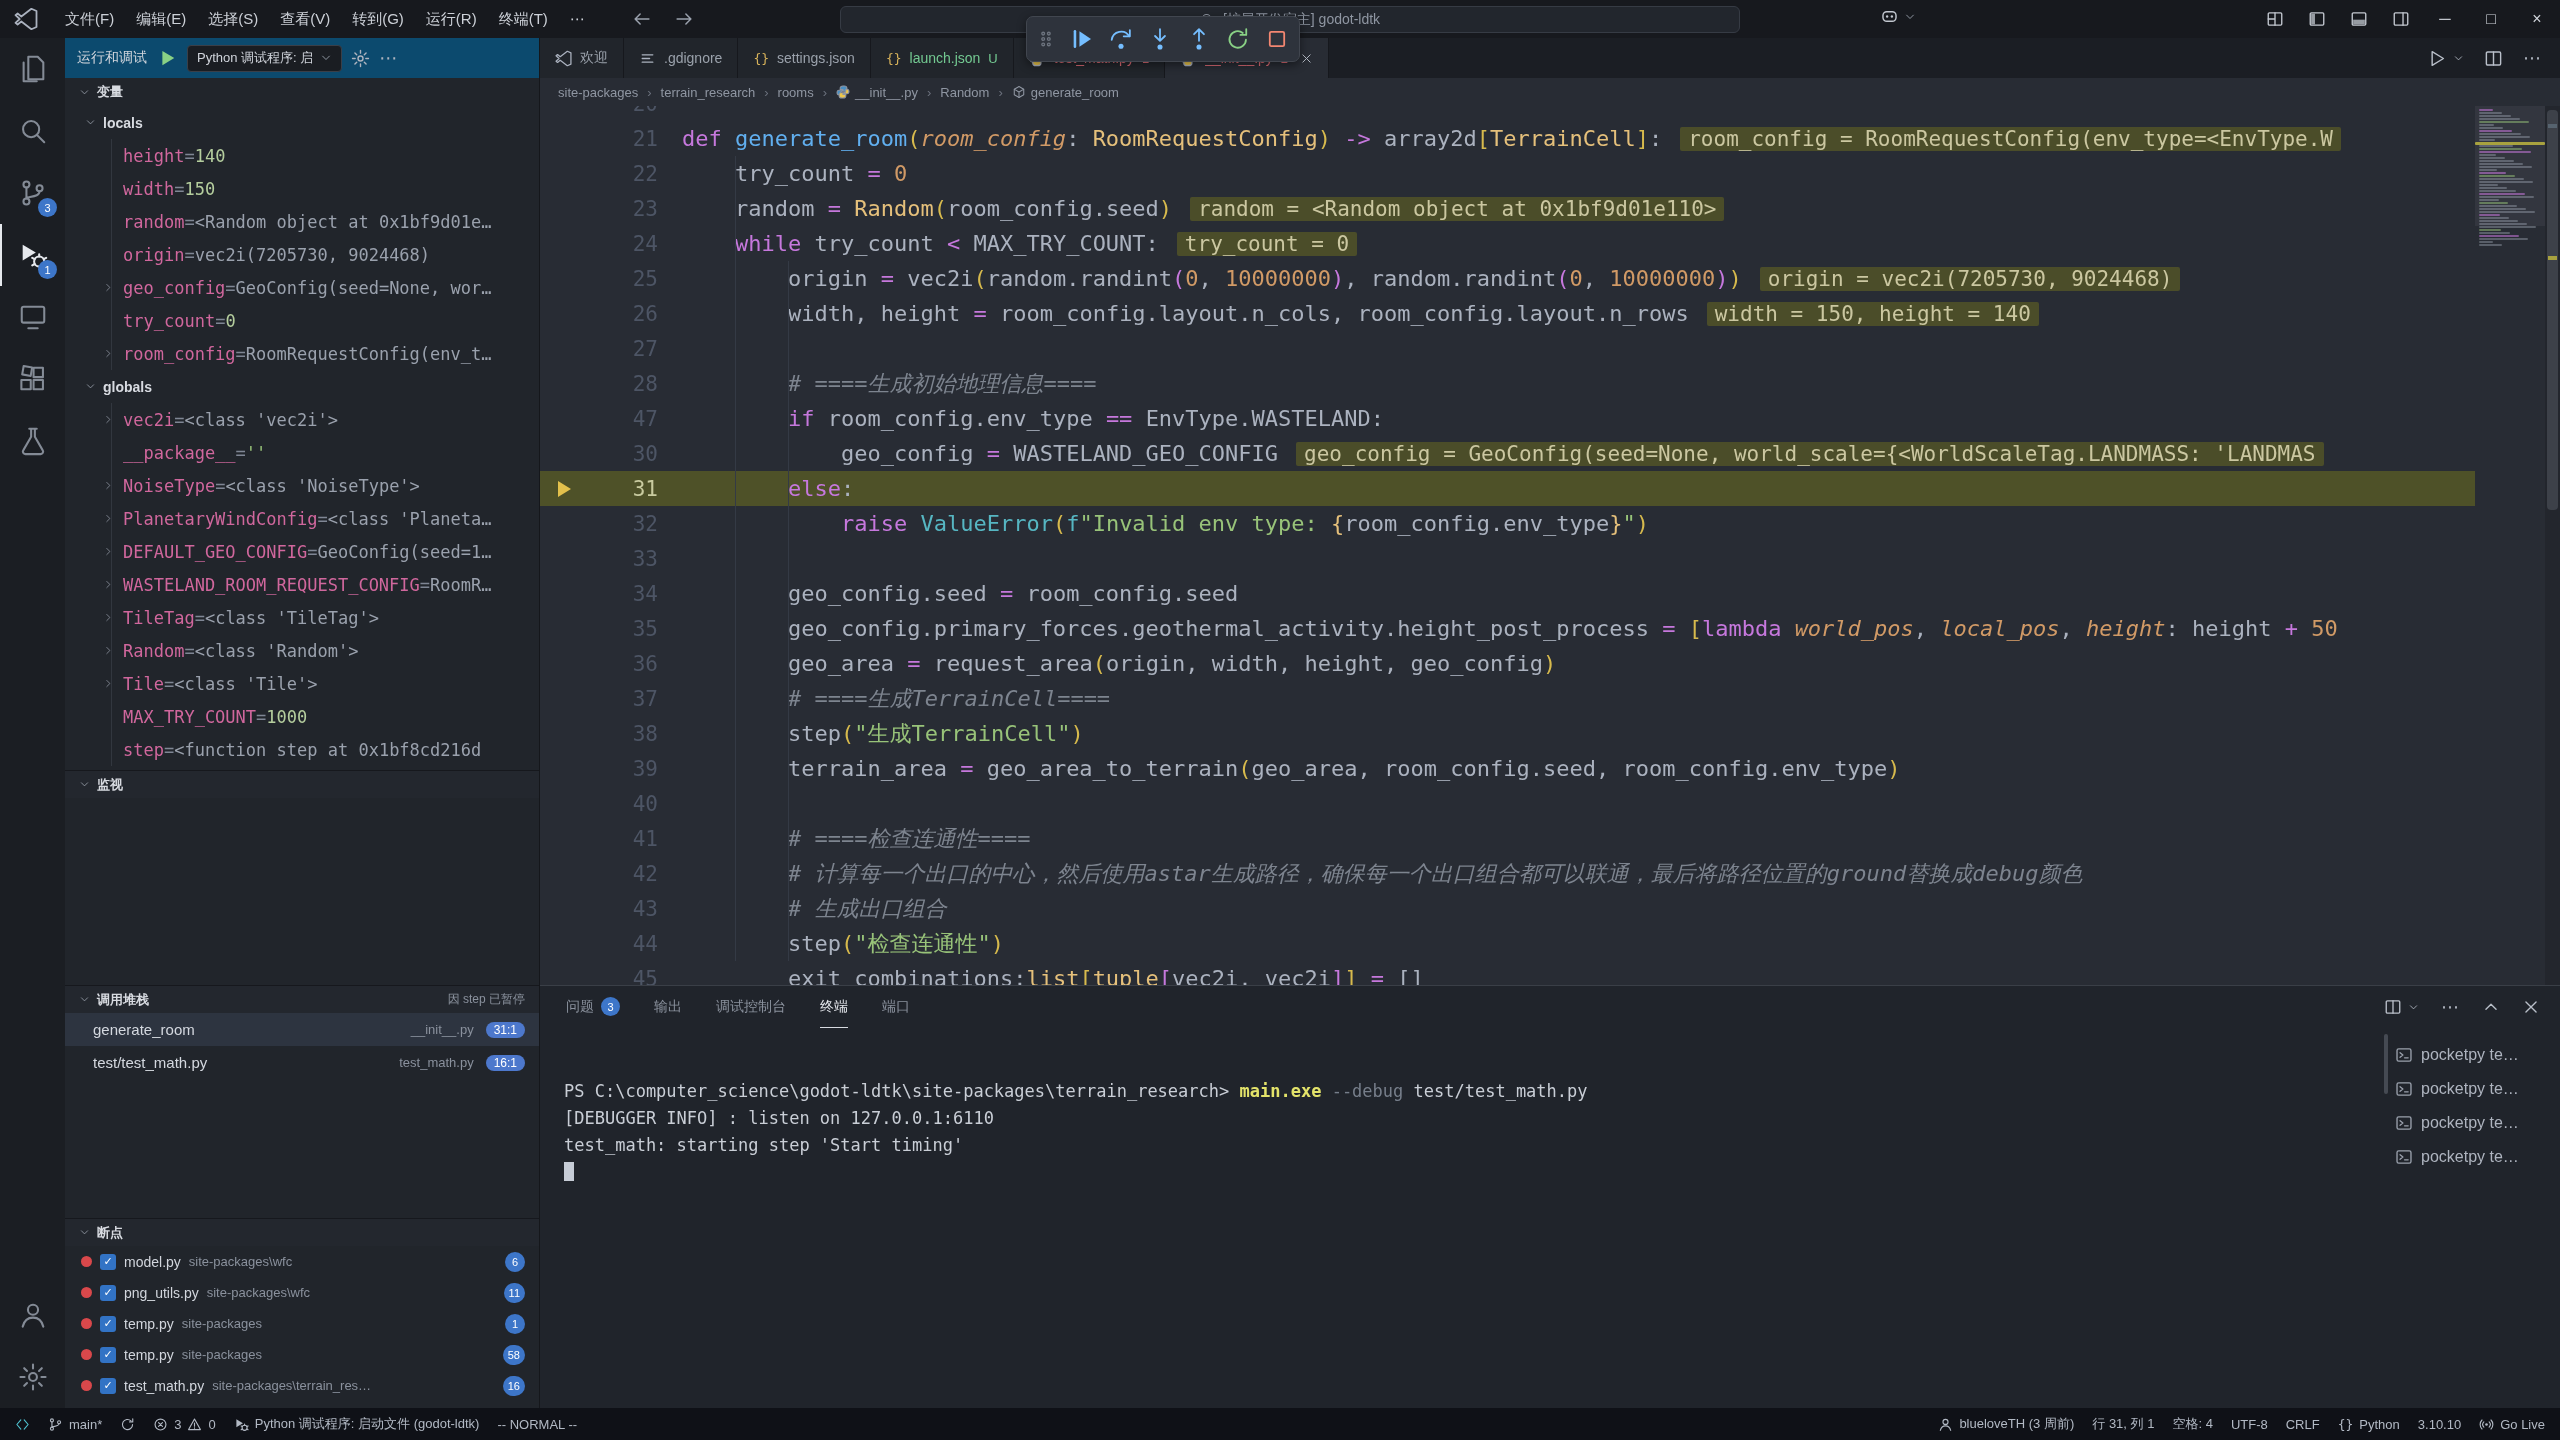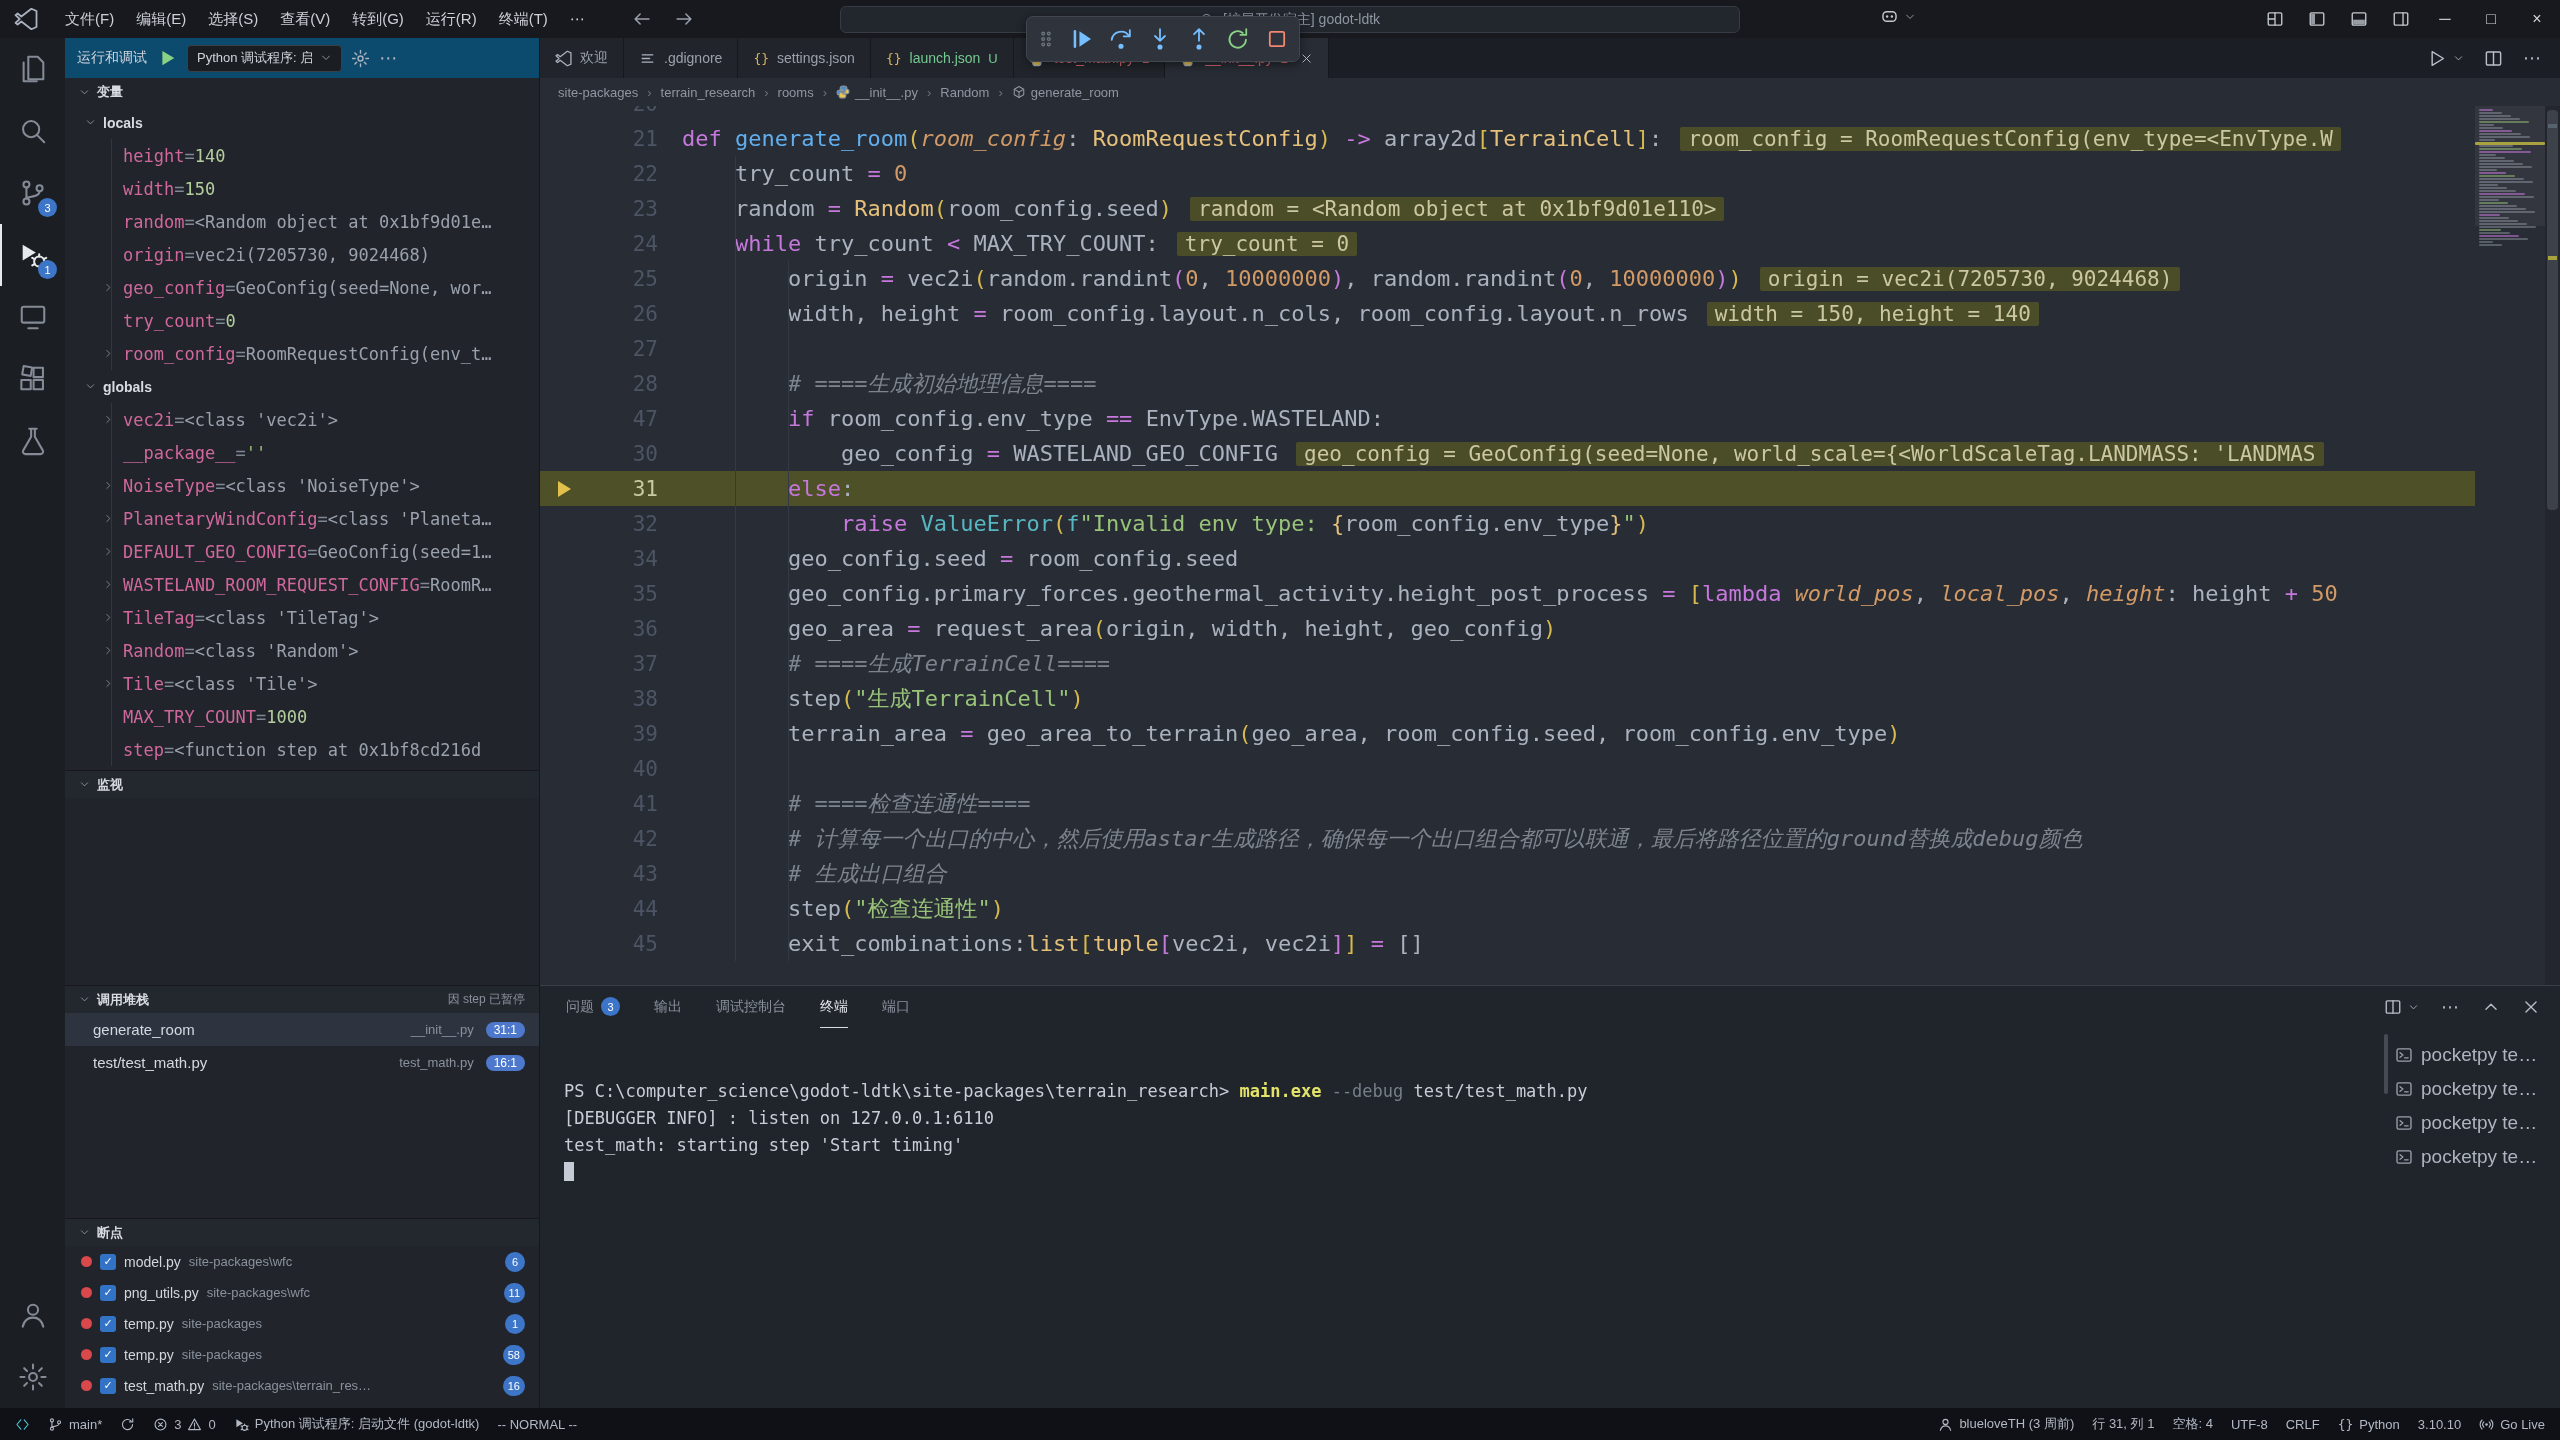--- a/index.html
+++ b/index.html
@@ -121,21 +121,21 @@
   .ptab{display:flex;align-items:center;gap:7px;padding:11px 0;border-bottom:1px solid transparent}
   .ptab.active{color:#e2e5ea;border-bottom-color:#d7dae0}
   .ptab-badge{min-width:19px;height:19px;border-radius:10px;background:#3d76c9;color:#fff;font-size:11px;display:flex;align-items:center;justify-content:center;padding:0 4px}
   .panel-actions{margin-left:auto;display:flex;align-items:center;gap:22px;padding-right:20px;color:#b9bfc9}
   .panel-actions .pic{width:18px;height:18px}
   .panel-actions .chv{width:11px;height:11px;margin-left:-16px}
   .term{position:absolute;left:0;top:42px;right:170px;bottom:0;padding:50px 0 0 24px;font-family:"DejaVu Sans Mono",monospace;font-size:17px;line-height:27px;color:#c9ced6;white-space:pre-wrap}
   .tt{color:#c9ced6}.ty{color:#e3e36a;font-weight:700}.td{color:#767e8a}
   .cursor{display:inline-block;width:10px;height:19px;background:#c6ccd6;vertical-align:-3px}
   .term-list{position:absolute;right:10px;top:52px;width:155px}
-  .term-item{height:34px;display:flex;align-items:center;gap:8px;color:#aeb4bf;font-size:19px;white-space:nowrap}
+  .term-item{height:34px;display:flex;align-items:center;gap:8px;color:#aeb4bf;font-size:16px;white-space:nowrap}
   .term-item .tic{width:18px;height:18px;color:#9aa1ad;flex:none}
   .term-scroll{position:absolute;right:172px;top:48px;width:4px;height:60px;background:rgba(140,146,158,.35);border-radius:2px}
 
   
   .statusbar{position:absolute;left:0;right:0;bottom:0;height:32px;background:#0f1117;display:flex;align-items:center;color:#b2b9c4;font-size:13px;padding:0 6px;white-space:nowrap}
   .sb-item{display:flex;align-items:center;gap:6px;padding:0 9px;height:100%}
   .sb-remote{color:#4fc3d1}
   .sb-right{margin-left:auto;display:flex;height:100%}
 </style>
 </head>
@@ -761,20 +761,21 @@
             <div class="cl"><div class="cl-gut"><div class="cl-bp"></div><div class="cl-num">23</div></div><div class="cl-code"><span>    </span><span class="tok-txt">random </span><span class="tok-op">= </span><span class="tok-cls">Random</span><span class="tok-p1">(</span><span class="tok-txt">room_config.seed</span><span class="tok-p1">)</span></div><span class="inline-val">random = &lt;Random object at 0x1bf9d01e110&gt;</span></div>
             <div class="cl"><div class="cl-gut"><div class="cl-bp"></div><div class="cl-num">24</div></div><div class="cl-code"><span>    </span><span class="tok-kw">while </span><span class="tok-txt">try_count </span><span class="tok-op">&lt; </span><span class="tok-txt">MAX_TRY_COUNT</span><span class="tok-txt">:</span></div><span class="inline-val">try_count = 0</span></div>
             <div class="cl"><div class="cl-gut"><div class="cl-bp"></div><div class="cl-num">25</div></div><div class="cl-code"><span>        </span><span class="tok-txt">origin </span><span class="tok-op">= </span><span class="tok-txt">vec2i</span><span class="tok-p1">(</span><span class="tok-txt">random.randint</span><span class="tok-p2">(</span><span class="tok-num">0</span><span class="tok-txt">, </span><span class="tok-num">10000000</span><span class="tok-p2">)</span><span class="tok-txt">, </span><span class="tok-txt">random.randint</span><span class="tok-p2">(</span><span class="tok-num">0</span><span class="tok-txt">, </span><span class="tok-num">10000000</span><span class="tok-p2">)</span><span class="tok-p1">)</span></div><span class="inline-val">origin = vec2i(7205730, 9024468)</span></div>
             <div class="cl"><div class="cl-gut"><div class="cl-bp"></div><div class="cl-num">26</div></div><div class="cl-code"><span>        </span><span class="tok-txt">width</span><span class="tok-txt">, </span><span class="tok-txt">height </span><span class="tok-op">= </span><span class="tok-txt">room_config.layout.n_cols</span><span class="tok-txt">, </span><span class="tok-txt">room_config.layout.n_rows</span></div><span class="inline-val">width = 150, height = 140</span></div>
             <div class="cl"><div class="cl-gut"><div class="cl-bp"></div><div class="cl-num">27</div></div><div class="cl-code"><span></span></div></div>
             <div class="cl"><div class="cl-gut"><div class="cl-bp"></div><div class="cl-num">28</div></div><div class="cl-code"><span>        </span><span class="tok-com"># ====生成初始地理信息====</span></div></div>
             <div class="cl"><div class="cl-gut"><div class="cl-bp"></div><div class="cl-num">47</div></div><div class="cl-code"><span>        </span><span class="tok-kw">if </span><span class="tok-txt">room_config.env_type </span><span class="tok-op">== </span><span class="tok-txt">EnvType.WASTELAND</span><span class="tok-txt">:</span></div></div>
             <div class="cl"><div class="cl-gut"><div class="cl-bp"></div><div class="cl-num">30</div></div><div class="cl-code"><span>            </span><span class="tok-txt">geo_config </span><span class="tok-op">= </span><span class="tok-txt">WASTELAND_GEO_CONFIG</span></div><span class="inline-val">geo_config = GeoConfig(seed=None, world_scale={&lt;WorldScaleTag.LANDMASS: 'LANDMAS</span></div>
             <div class="cl current"><div class="cl-gut"><div class="cl-bp"><span class="cur-arrow"></span></div><div class="cl-num">31</div></div><div class="cl-code"><span>        </span><span class="tok-kw">else</span><span class="tok-txt">:</span></div></div>
             <div class="cl"><div class="cl-gut"><div class="cl-bp"></div><div class="cl-num">32</div></div><div class="cl-code"><span>            </span><span class="tok-kw">raise </span><span class="tok-cyan">ValueError</span><span class="tok-p1">(</span><span class="tok-cyan">f</span><span class="tok-str">"Invalid env type: </span><span class="tok-esc">{</span><span class="tok-txt">room_config.env_type</span><span class="tok-esc">}</span><span class="tok-str">"</span><span class="tok-p1">)</span></div></div>
+            <div class="cl"><div class="cl-gut"><div class="cl-bp"></div><div class="cl-num">33</div></div><div class="cl-code"><span></span></div></div>
             <div class="cl"><div class="cl-gut"><div class="cl-bp"></div><div class="cl-num">34</div></div><div class="cl-code"><span>        </span><span class="tok-txt">geo_config.seed </span><span class="tok-op">= </span><span class="tok-txt">room_config.seed</span></div></div>
             <div class="cl"><div class="cl-gut"><div class="cl-bp"></div><div class="cl-num">35</div></div><div class="cl-code"><span>        </span><span class="tok-txt">geo_config.primary_forces.geothermal_activity.height_post_process </span><span class="tok-op">= </span><span class="tok-p1">[</span><span class="tok-kw">lambda </span><span class="tok-param">world_pos</span><span class="tok-txt">, </span><span class="tok-param">local_pos</span><span class="tok-txt">, </span><span class="tok-param">height</span><span class="tok-txt">: </span><span class="tok-txt">height </span><span class="tok-op">+ </span><span class="tok-num">50</span></div></div>
             <div class="cl"><div class="cl-gut"><div class="cl-bp"></div><div class="cl-num">36</div></div><div class="cl-code"><span>        </span><span class="tok-txt">geo_area </span><span class="tok-op">= </span><span class="tok-txt">request_area</span><span class="tok-p1">(</span><span class="tok-txt">origin, width, height, geo_config</span><span class="tok-p1">)</span></div></div>
             <div class="cl"><div class="cl-gut"><div class="cl-bp"></div><div class="cl-num">37</div></div><div class="cl-code"><span>        </span><span class="tok-com"># ====生成TerrainCell====</span></div></div>
             <div class="cl"><div class="cl-gut"><div class="cl-bp"></div><div class="cl-num">38</div></div><div class="cl-code"><span>        </span><span class="tok-txt">step</span><span class="tok-p1">(</span><span class="tok-str">"生成TerrainCell"</span><span class="tok-p1">)</span></div></div>
             <div class="cl"><div class="cl-gut"><div class="cl-bp"></div><div class="cl-num">39</div></div><div class="cl-code"><span>        </span><span class="tok-txt">terrain_area </span><span class="tok-op">= </span><span class="tok-txt">geo_area_to_terrain</span><span class="tok-p1">(</span><span class="tok-txt">geo_area, room_config.seed, room_config.env_type</span><span class="tok-p1">)</span></div></div>
             <div class="cl"><div class="cl-gut"><div class="cl-bp"></div><div class="cl-num">40</div></div><div class="cl-code"><span></span></div></div>
             <div class="cl"><div class="cl-gut"><div class="cl-bp"></div><div class="cl-num">41</div></div><div class="cl-code"><span>        </span><span class="tok-com"># ====检查连通性====</span></div></div>
             <div class="cl"><div class="cl-gut"><div class="cl-bp"></div><div class="cl-num">42</div></div><div class="cl-code"><span>        </span><span class="tok-com"># 计算每一个出口的中心，然后使用astar生成路径，确保每一个出口组合都可以联通，最后将路径位置的ground替换成debug颜色</span></div></div>
             <div class="cl"><div class="cl-gut"><div class="cl-bp"></div><div class="cl-num">43</div></div><div class="cl-code"><span>        </span><span class="tok-com"># 生成出口组合</span></div></div>

